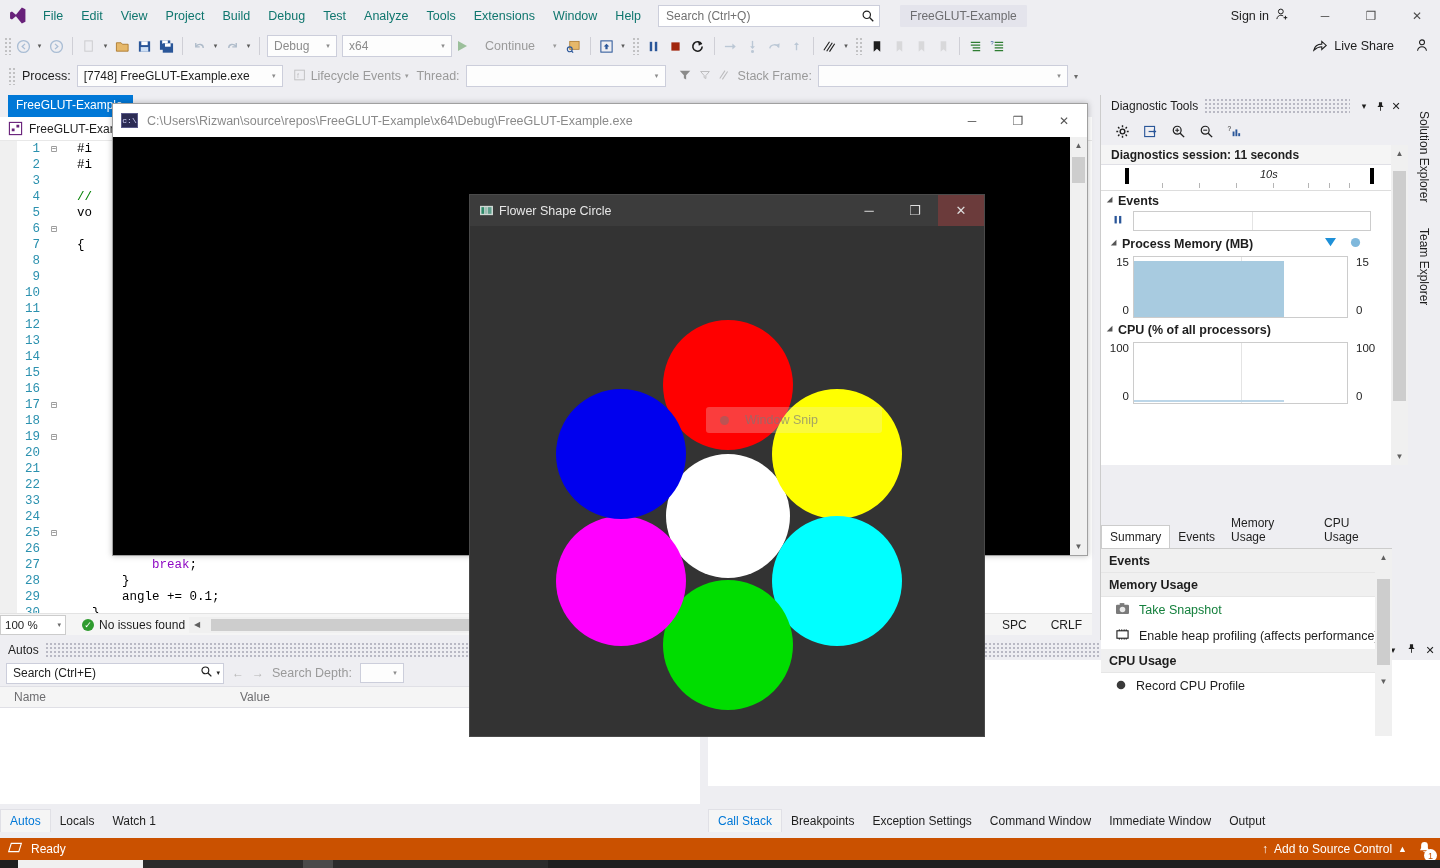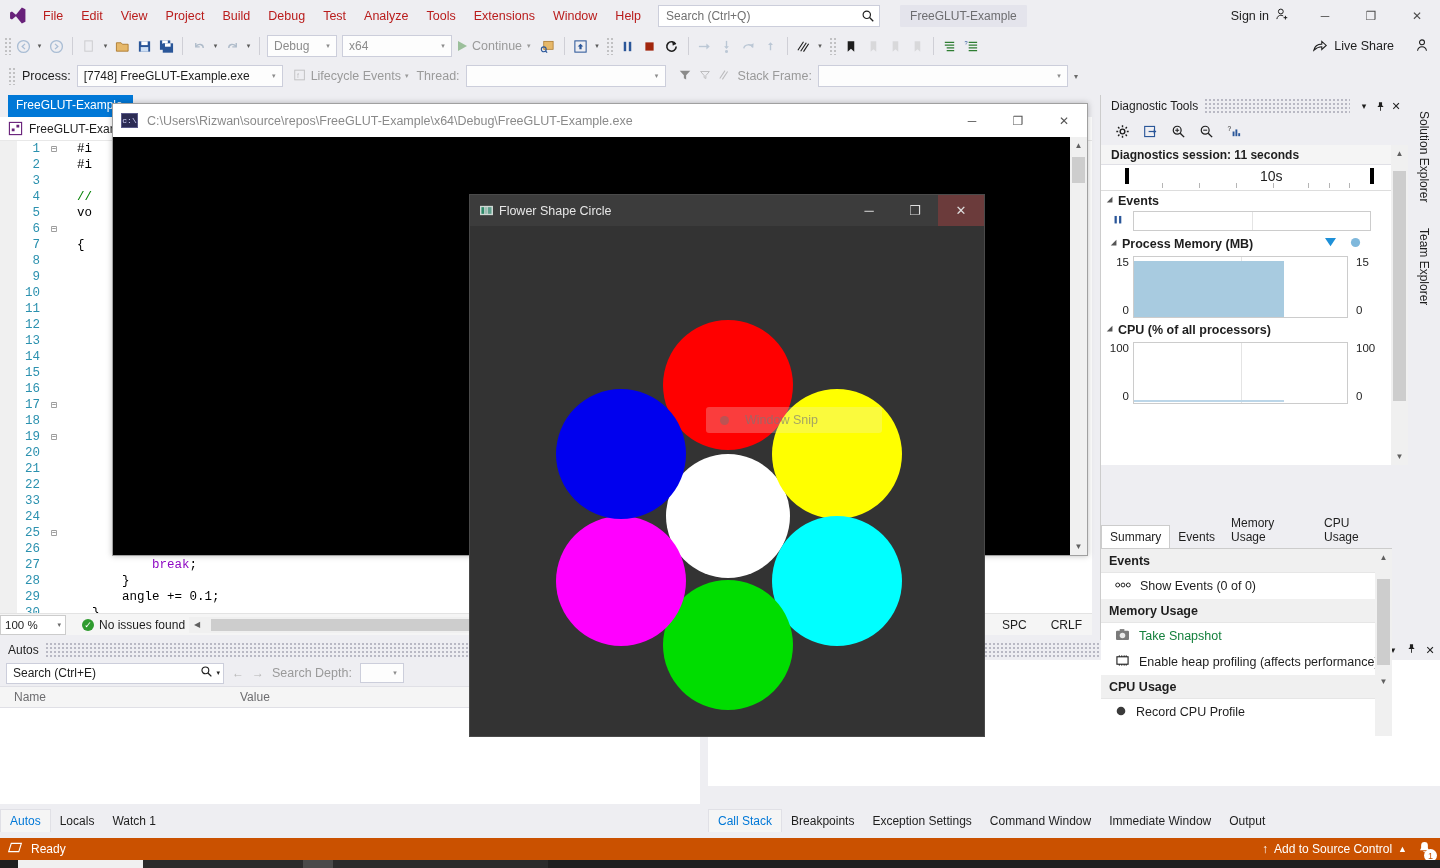--- a/index.html
+++ b/index.html
@@ -15,21 +15,21 @@
   #vs-shell { position:absolute; inset:0; background:#eeeef2; }
 
   
   .menubar {
     position:absolute; left:0; top:0; width:1440px; height:31px;
     background:#eeeef2; display:flex; align-items:center;
   }
   .vs-logo { width:34px; height:31px; display:flex; align-items:center; justify-content:center; }
   .vs-logo svg { width:19px; height:19px; }
   .menu-item {
-    padding:4px 9px; font-size:12.5px; color:#b91c1c; line-height:16px; cursor:default;
+    padding:4px 9px; font-size:12.5px; color:#0f766e; line-height:16px; cursor:default;
   }
   .qsearch {
     margin-left:8px; width:222px; height:22px; background:#fff; border:1px solid #cccedb;
     display:flex; align-items:center; padding:0 4px 0 7px;
   }
   .qsearch span.ph { color:#717171; font-size:12px; flex:1; }
   .qsearch .mag { width:14px; height:14px; }
   .proj-chip {
     margin-left:20px; background:#e4e4ec; color:#6d6d70; font-size:12px;
     padding:4px 10px; border-radius:1px;
@@ -49,21 +49,21 @@
   .tb-sep { width:1px; height:18px; background:#cfcfd6; margin:0 5px; }
   .tb-btn { width:22px; height:22px; display:flex; align-items:center; justify-content:center; }
   .tb-btn.dis { opacity:.38; }
   .tb-caret { width:11px; height:22px; display:flex; align-items:center; justify-content:center; font-size:7px; color:#5a5a5a; }
   .combo {
     height:22px; border:1px solid #cccedb; background:#fdfdfd; display:flex;
     align-items:center; padding:0 0 0 6px; font-size:12px; color:#8c8c8c;
   }
   .combo .cv { flex:1; }
   .combo .ca { width:16px; text-align:center; font-size:7px; color:#8c8c8c; }
-  .continue { display:flex; align-items:center; gap:5px; font-size:12.5px; color:#9a9a9a; padding:0 6px; }
+  .continue { display:flex; align-items:center; gap:18px; font-size:12.5px; color:#9a9a9a; padding:0 6px; }
   .tri-run { width:0;height:0;border-left:9px solid #9bbf9b;border-top:5.5px solid transparent;border-bottom:5.5px solid transparent;}
   .liveshare { margin-left:auto; display:flex; align-items:center; gap:6px; font-size:12.5px; padding-right:10px; }
 
   
   .procbar {
     position:absolute; left:0; top:61px; width:1440px; height:30px;
     background:#eeeef2; display:flex; align-items:center; padding-left:8px;
   }
   .lbl { font-size:12.5px; color:#1e1e1e; }
   .lbl.dim { color:#9a9a9a; }
@@ -145,21 +145,21 @@
   .diag { position:absolute; left:1100px; top:95px; width:308px; height:545px; background:#eeeef2; border-left:1px solid #ccc; }
   .diag-head { height:22px; display:flex; align-items:center; padding-left:10px; font-size:12px; }
   .dt-btn { width:16px; height:16px; display:flex; align-items:center; justify-content:center; }
   .diag-toolbar { height:28px; display:flex; align-items:center; gap:2px; padding-left:8px; background:#eeeef2; }
   .dtool { width:26px; height:22px; display:flex; align-items:center; justify-content:center; }
   .diag-body { position:absolute; left:0; top:50px; width:291px; height:320px; background:#fff; }
   .sess { height:20px; display:flex; align-items:center; padding-left:10px; font-size:12px; font-weight:bold; background:#f5f5f5; border-bottom:1px solid #e0e0e6;}
   .ruler { height:26px; position:relative; border-bottom:1px solid #ddd; }
   .ruler .tickl { position:absolute; top:3px; width:4px; height:16px; background:#000; }
   .ruler .tick { position:absolute; bottom:2px; width:1px; height:5px; background:#b5b5b5; }
-  .ruler .rlab { position:absolute; top:3px; font-size:14px; }
+  .ruler .rlab { position:absolute; top:3px; font-size:11px;font-style:italic; }
   .sec-hdr { height:20px; display:flex; align-items:center; gap:5px; padding-left:8px; font-size:12.5px; font-weight:bold; }
   .tri { width:0;height:0;border-left:4px solid #555;border-top:4px solid transparent;border-bottom:4px solid transparent; transform:rotate(45deg); }
   .track-row { display:flex; align-items:center; padding-left:6px; gap:4px; }
   .graph-box { border:1px solid #ccc; background:#fff; position:relative; }
   .graph-mid { position:absolute; top:0; bottom:0; width:1px; background:#e4e4e4; }
   .axlab { font-size:11.5px; color:#1e1e1e; }
   .mem-fill { position:absolute; left:0; bottom:0; background:#a8cbe0; }
   .cpu-line { position:absolute; left:0; bottom:1px; height:2px; background:#bcd6e8; }
   .diag-scroll { position:absolute; right:0; top:50px; width:17px; height:320px; background:#f0f0f0; }
   .diag-scroll .thumb { position:absolute; left:2px; top:26px; width:13px; height:230px; background:#cdcdcd; }
@@ -926,30 +926,20 @@
 
     <div class="diagtabs">
       <div class="dtab sel">Summary</div>
       <div class="dtab">Events</div>
       <div class="dtab">Memory Usage</div>
       <div class="dtab">CPU Usage</div>
     </div>
 
     <div class="summary">
       <div class="sum-hdr">Events</div>
-      <div class="sum-row">
-        <span>
-          <svg viewBox="0 0 18 10" width="16" height="10">
-              <circle cx="3" cy="5" r="2.2" fill="none" stroke="#1e1e1e" stroke-width="1.1"></circle>
-              <circle cx="9" cy="5" r="2.2" fill="none" stroke="#1e1e1e" stroke-width="1.1"></circle>
-              <circle cx="15" cy="5" r="2.2" fill="none" stroke="#1e1e1e" stroke-width="1.1"></circle>
-            </svg>
-        </span>
-        <span>Show Events (0 of 0)</span>
-      </div>
       <div class="sum-hdr">Memory Usage</div>
       <div class="sum-row dis">
         <span>
           <svg viewBox="0 0 16 14" width="15" height="13">
               <rect x="1" y="3" width="14" height="10" rx="1.2" fill="#7a7a7a"></rect>
               <rect x="5" y="1.2" width="5" height="2" fill="#7a7a7a"></rect>
               <circle cx="8" cy="8" r="3" fill="#e9e9e9"></circle>
             </svg>
         </span>
         <span>Take Snapshot</span>

